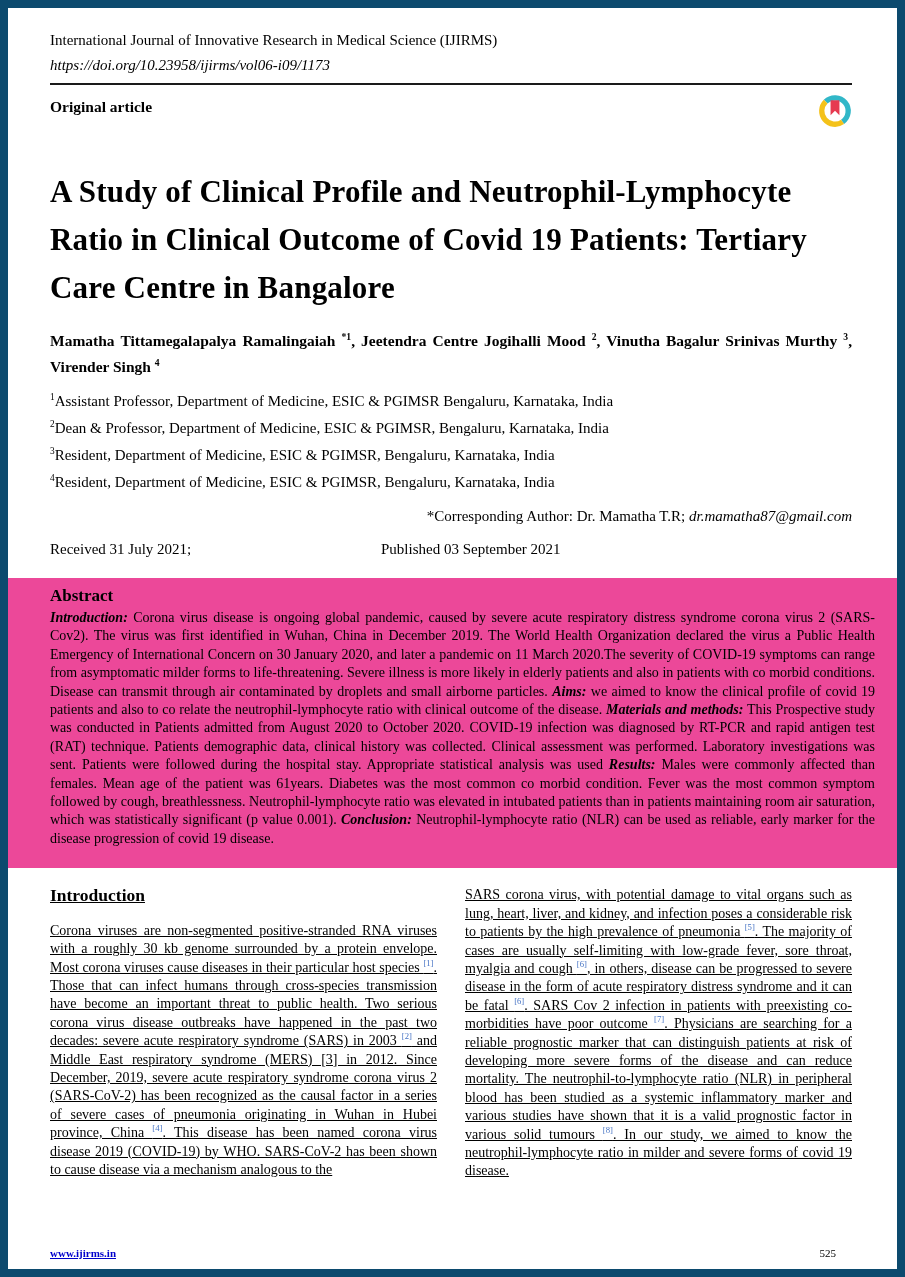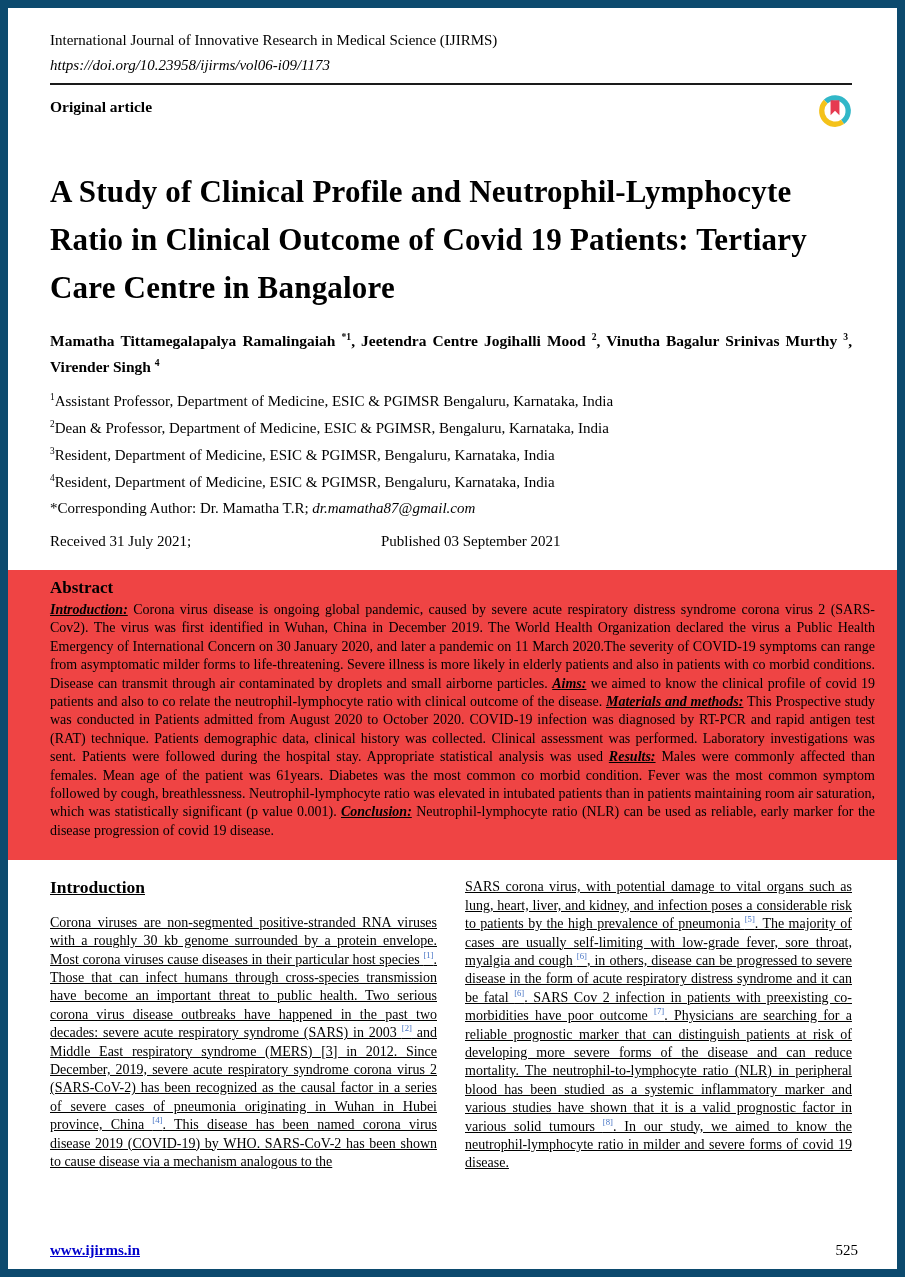--- a/index.html
+++ b/index.html
@@ -33,57 +33,57 @@
   
   .paper-title{
     font-size:31px;line-height:48px;font-weight:bold;
     margin:36px 0 0 0;letter-spacing:.2px;
   }
   .authors-line{
     margin-top:16px;font-weight:bold;font-size:15.5px;line-height:26px;
     text-align:justify;
   }
   .affiliations{margin-top:8px;font-size:15px;line-height:27px;}
-  .corresponding-line{margin-top:4px;font-size:15px;}
+  .corresponding-line{margin-top:12px;font-size:15px;text-align:right;}
   .dates-row{
     margin-top:16px;font-size:15px;
     display:grid;grid-template-columns:287px 288px auto;gap:44px;
   }
 
   
   .abstract-block{
     margin:20px -45px 17px -42px;
     padding:8px 22px 20px 42px;
-    background:#ef4444;
+    background:#ec4899;
   }
   .section-heading{font-size:17px;font-weight:bold;margin:0 0 3px 0;}
   .abstract-text{
     font-size:14px;line-height:18.4px;text-align:justify;margin:0;
   }
   .keywords-line{margin-top:18px;font-size:14px;}
 
   
-  .seg-label{font-weight:bold;font-style:italic;text-decoration:underline;}
+  .seg-label{font-weight:bold;font-style:italic;}
   .seg-bi{font-weight:bold;font-style:italic;}
   .seg-italic{font-style:italic;}
   sup.seg-cite{color:#4472C4;font-size:.62em;line-height:0;}
   sup.seg-sup{font-size:.62em;line-height:0;font-weight:inherit;}
 
   
   .intro-section{margin-top:18px;}
   .intro-columns{display:flex;gap:28px;}
   .intro-col{flex:1 1 0;font-size:14px;line-height:18.4px;text-align:justify;text-decoration:underline;}
   .intro-col .section-heading{margin:0 0 17px 0;font-size:17.5px;}
   .intro-col p{margin:0;}
 
   
   .footer{
-    position:absolute;left:42px;right:39px;bottom:10px;
+    position:absolute;left:42px;right:61px;bottom:10px;
     display:flex;justify-content:space-between;align-items:baseline;
-    font-size:15px;
+    font-size:11px;
   }
   .site-link{color:#0000CC;text-decoration:underline;font-weight:bold;cursor:pointer;}
 </style>
 </head>
 <body>
 
 <div class="page">
   <div class="content">
 
     <div class="header-block">

